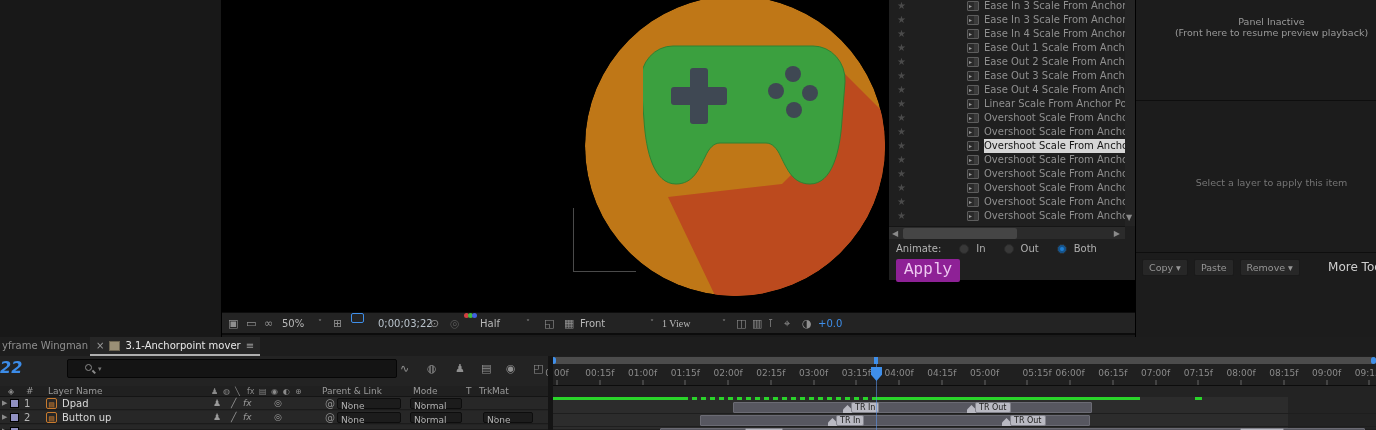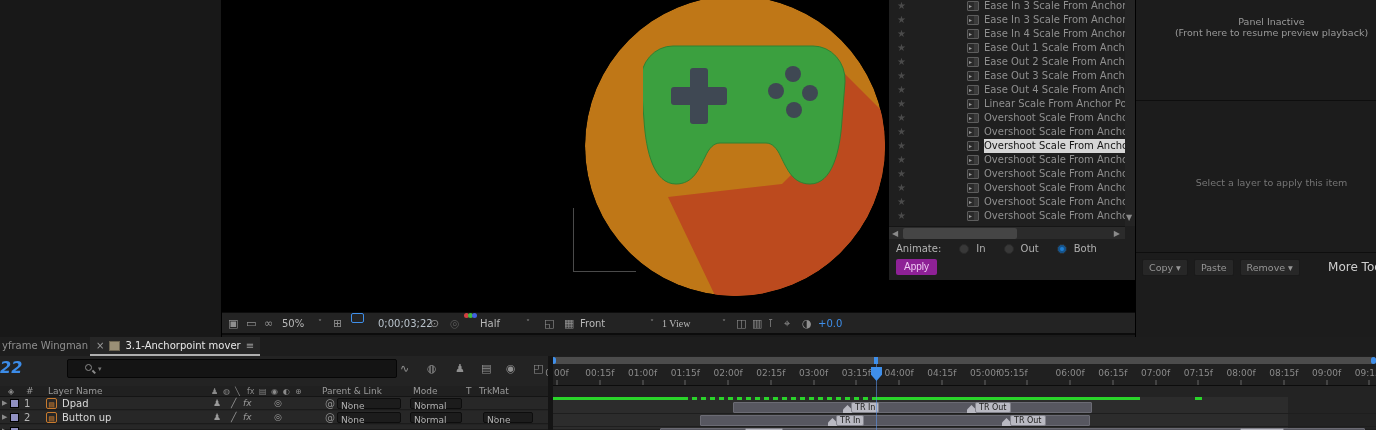--- a/index.html
+++ b/index.html
@@ -35,21 +35,21 @@
   #preset-hscroll { position:absolute; left:0; top:226px; width:236px; height:13px; background:#2b2b2b; border-top:1px solid #151515; }
   #preset-hscroll .larr { position:absolute; left:3px; top:2px; color:#8a8a8a; font-size:8px; }
   #preset-hscroll .rarr { position:absolute; right:5px; top:2px; color:#8a8a8a; font-size:8px; }
   #hthumb { position:absolute; left:14px; top:1px; width:114px; height:11px; background:#454545; border-radius:2px; }
   #animate-row { position:absolute; left:0; top:240px; width:100%; height:17px; display:flex; align-items:center; }
   #animate-label { margin-left:7px; color:#b5b5b5; }
   .radio { width:10px; height:10px; border-radius:50%; background:#383838; border:1px solid #2a2a2a; display:inline-block; }
   .radio.on { background:#1f7fd4; box-shadow:inset 0 0 0 2px #15548c; }
   .radio-wrap { display:flex; align-items:center; gap:7px; margin-left:18px; cursor:default; }
   .radio-wrap span.rl { color:#b0b0b0; }
-  #apply-btn { position:absolute; left:7px; top:259px; background:#8e2196; color:#efc9f2; border:none; font-size:10px; padding:2px 8px 3px; border-radius:2px; font-family:Liberation Sans, sans-serif;text-align:center; }
+  #apply-btn { position:absolute; left:7px; top:259px; background:#8e2196; color:#efc9f2; border:none; font-size:16px; padding:2px 8px 3px; border-radius:2px; font-family:Liberation Mono, monospace;text-align:center; }
 
   
   #right-panel { left:1135px; top:0; width:272px; height:337px; background:#1c1c1c; border-left:1px solid #000; }
   #inactive-msg { position:absolute; top:16px; left:0; width:100%; text-align:center; color:#9a9a9a; font-size:9.5px; line-height:11px; }
   .rp-divider { position:absolute; left:0; width:100%; height:1px; background:#0e0e0e; }
   #empty-msg { position:absolute; top:177px; width:100%; text-align:center; color:#757575; font-size:9.5px; }
   #rp-buttons { position:absolute; left:0; top:256px; width:100%; height:22px; display:flex; align-items:center; }
   .rp-btn { background:#272727; border:1px solid #1a1a1a; color:#969696; font-size:9.5px; padding:2px 6px; margin-left:6px; border-radius:2px; font-family:inherit; }
   #more-tools { margin-left:auto; margin-right:6px; background:none; border:none; color:#cfcfcf; font-size:12px; font-family:inherit;text-align:center; }
 
@@ -351,21 +351,21 @@
           <span class="ruler-label" style="left: 262.5px;">03:00f</span>
           <div class="ruler-tick" style="left: 262.5px;"></div>
           <span class="ruler-label" style="left: 305.25px;">03:15f</span>
           <div class="ruler-tick" style="left: 305.25px;"></div>
           <span class="ruler-label" style="left: 348px;">04:00f</span>
           <div class="ruler-tick" style="left: 348px;"></div>
           <span class="ruler-label" style="left: 390.75px;">04:15f</span>
           <div class="ruler-tick" style="left: 390.75px;"></div>
           <span class="ruler-label" style="left: 433.5px;">05:00f</span>
           <div class="ruler-tick" style="left: 433.5px;"></div>
-          <span class="ruler-label" style="left: 462px;">05:15f</span>
+          <span class="ruler-label" style="left: 486px;">05:15f</span>
           <div class="ruler-tick" style="left: 476.25px;"></div>
           <span class="ruler-label" style="left: 519px;">06:00f</span>
           <div class="ruler-tick" style="left: 519px;"></div>
           <span class="ruler-label" style="left: 561.75px;">06:15f</span>
           <div class="ruler-tick" style="left: 561.75px;"></div>
           <span class="ruler-label" style="left: 604.5px;">07:00f</span>
           <div class="ruler-tick" style="left: 604.5px;"></div>
           <span class="ruler-label" style="left: 647.25px;">07:15f</span>
           <div class="ruler-tick" style="left: 647.25px;"></div>
           <span class="ruler-label" style="left: 690px;">08:00f</span>

